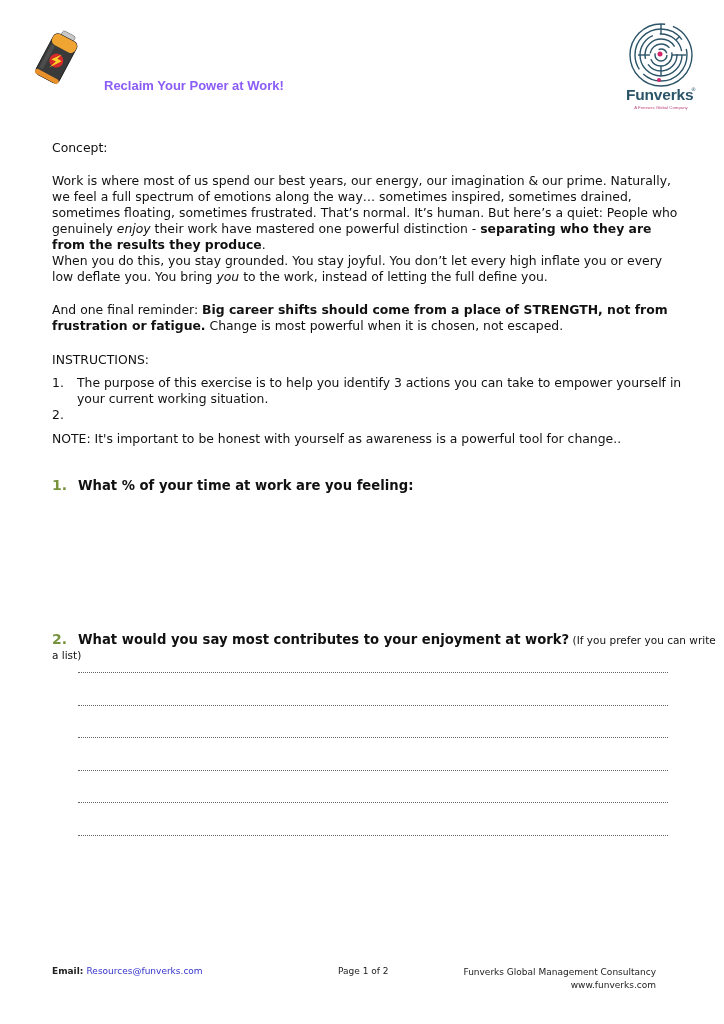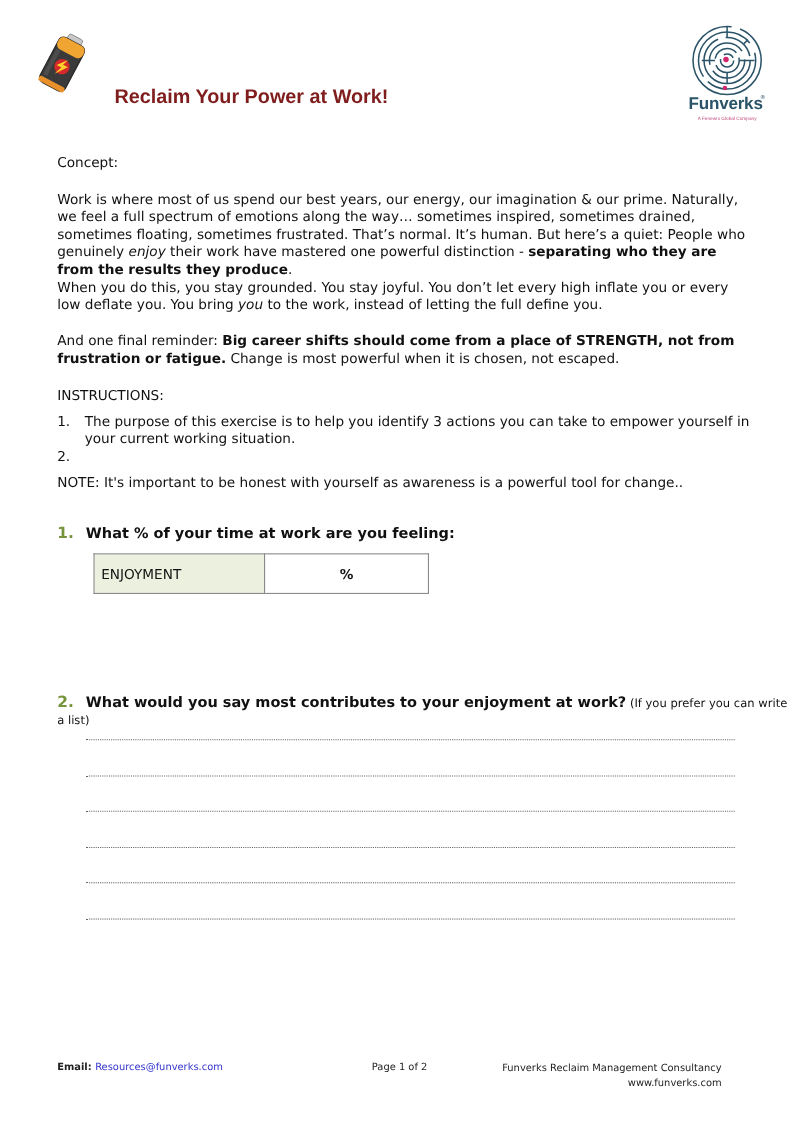--- a/index.html
+++ b/index.html
@@ -4,21 +4,21 @@
   <style>
     html, body { margin: 0; padding: 0; background: #ffffff; }
     body {
       width: 724px; height: 1024px; position: relative; overflow: hidden;
       font-family: "DejaVu Sans", sans-serif; color: #111;
     }
     .abs { position: absolute; }
     .battery { left: 30px; top: 28px; width: 60px; height: 60px; }
     .title {
       left: 104px; top: 78px; font-family: "Liberation Sans", sans-serif;
-      font-weight: bold; font-size: 18px; color: #7f1d1d;
+      font-weight: bold; font-size: 13px; color: #8b5cf6;
     }
     .logo { left: 626px; top: 22px; width: 70px; height: 96px; }
     .logo-maze { position: absolute; left: 2px; top: 0; width: 66px; height: 66px; }
     .logo-name {
       position: absolute; left: 0; top: 64px; width: 70px; 
       font-family: "Liberation Sans", sans-serif; font-weight: bold; font-size: 15.5px; color: #2b5468;
       letter-spacing: -0.2px;
     }
     .logo-reg { position: absolute; right: 0; top: 64px; font-size: 5px; color: #2b5468; }
     .logo-tag {
@@ -121,37 +121,33 @@
     <span class="num">2.</span>
   </li>
 </ol>
 <div class="abs note">NOTE: It's important to be honest with yourself as awareness is a powerful tool for change..</div>
 
 <div class="abs q1">
   <span class="q-num">1.</span><span>What % of your time at work are you feeling:</span>
 </div>
 <table class="feel">
   <tbody>
-      <tr>
-    <td class="label">ENJOYMENT</td>
-    <td class="val">%</td>
-  </tr>
 </tbody>
   </table>
 
 <div class="abs q2">
   <span class="q-num">2.</span><span>What would you say most contributes to your enjoyment at work?</span><span class="hint"> (If you prefer you can write a list)</span>
 </div>
 <div class="dotline" style="top:672px"></div>
 <div class="dotline" style="top:705px"></div>
 <div class="dotline" style="top:737px"></div>
 <div class="dotline" style="top:770px"></div>
 <div class="dotline" style="top:802px"></div>
 <div class="dotline" style="top:835px"></div>
 
 <div class="abs footer f-email">
   <span class="lbl">Email: </span><a>Resources@funverks.com</a>
 </div>
 <div class="abs footer f-page">Page 1 of 2</div>
 <div class="abs footer f-company">
-  <div>Funverks Reclaim Management Consultancy</div>
+  <div>Funverks Global Management Consultancy</div>
   <div>www.funverks.com</div>
 </div>
 
 </body></html>

